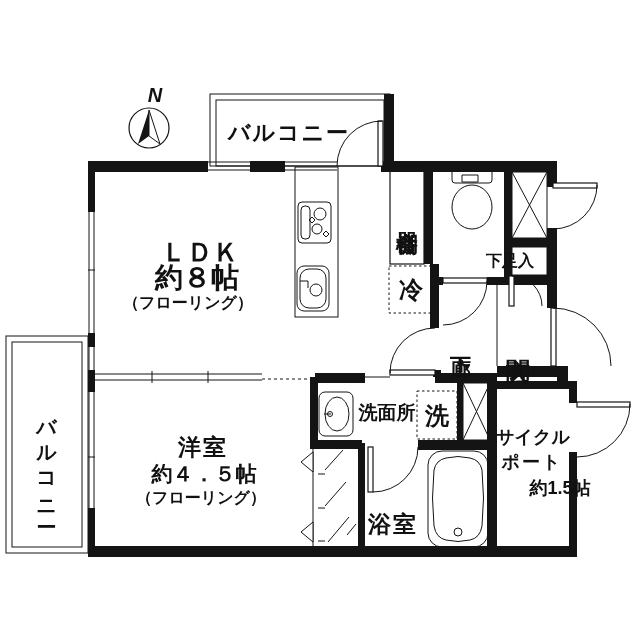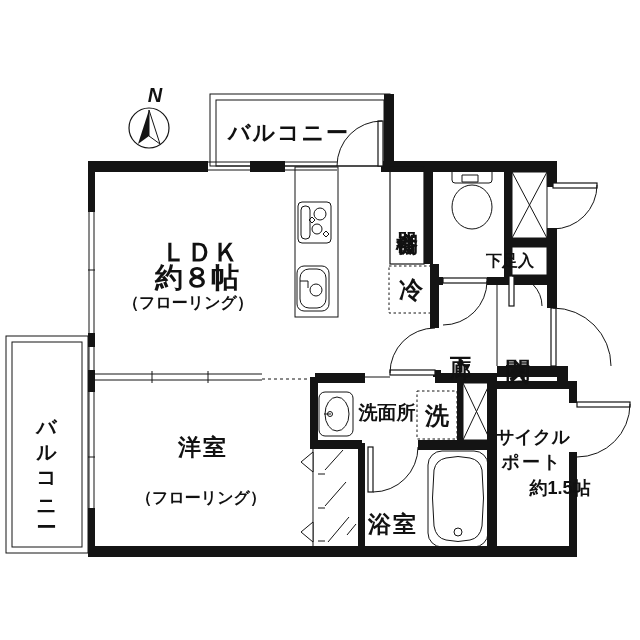--- a/index.html
+++ b/index.html
@@ -213,17 +213,18 @@
 
 <div class="lbl" style="left:437px;top:416px;font-size:24px;">洗</div>
 
 <div class="lbl" style="left:393px;top:524px;font-size:23px;letter-spacing:2px;text-align:right;">浴室</div>
 
 <div class="lbl" style="left:533px;top:437px;font-size:18px;">サイクル</div>
 <div class="lbl" style="left:532px;top:462px;font-size:18px;letter-spacing:2px;">ポート</div>
 <div class="lbl" style="left:560px;top:488px;font-size:18px;">約1.5帖</div>
 
 <div class="lbl" style="left:203px;top:447px;font-size:23px;letter-spacing:2px;">洋室</div>
+<div class="lbl" style="left:204px;top:473px;font-size:21px;">約４．５帖</div>
 <div class="lbl" style="left:201px;top:498px;font-size:16px;">（フローリング）</div>
 
 <div class="lbl vert" style="left:47px;top:462px;font-size:20px;letter-spacing:5px;">バルコニー</div>
 
 </div>
 
 </body></html>

